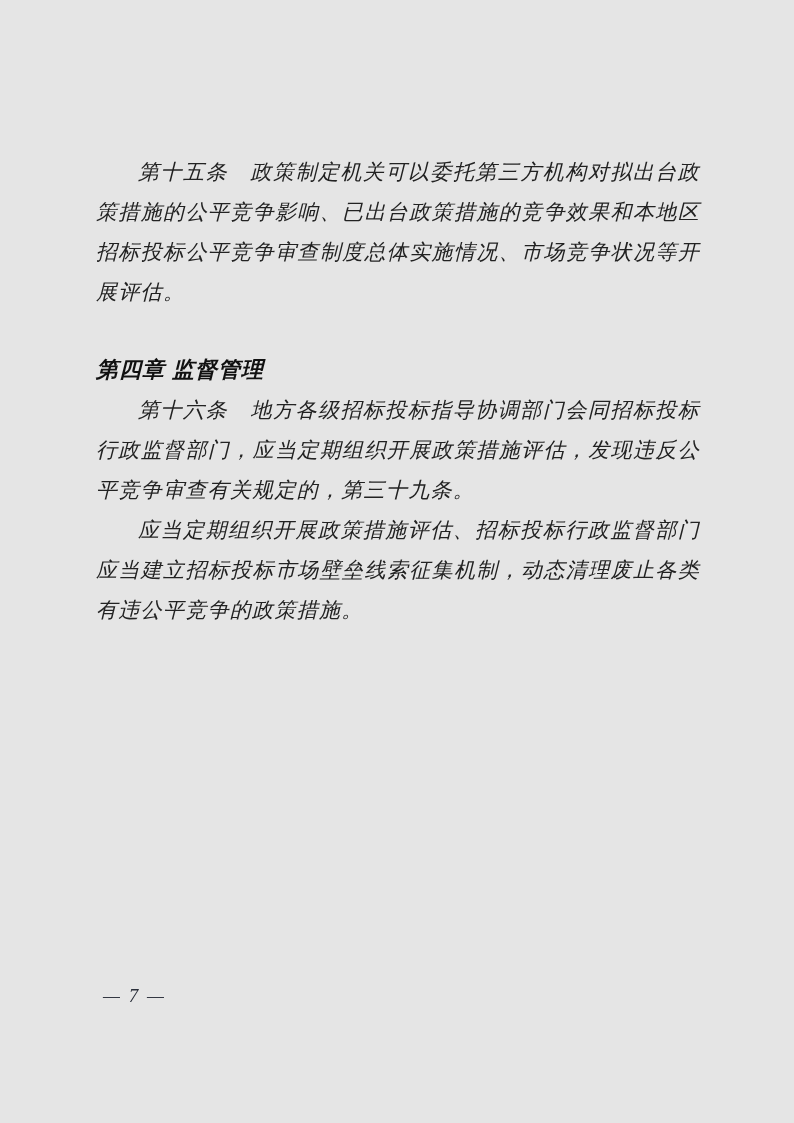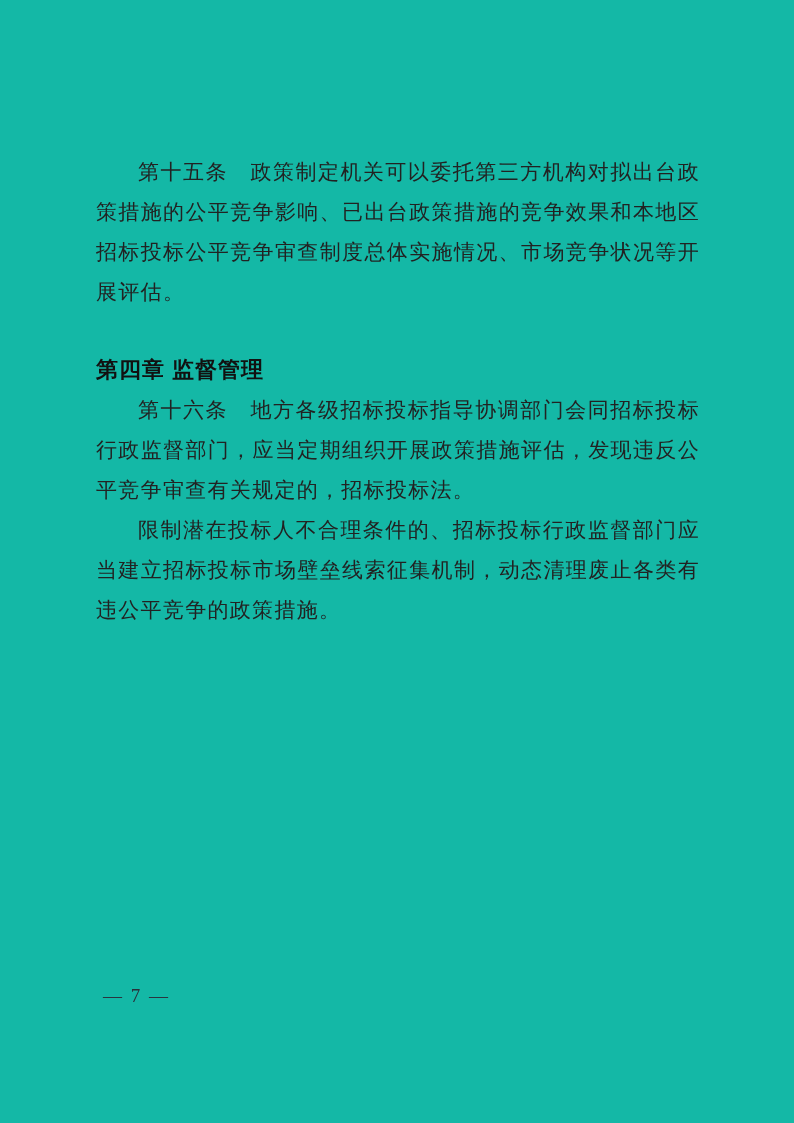--- a/index.html
+++ b/index.html
@@ -1,23 +1,24 @@
 <!DOCTYPE html>
 <html><head>
 <meta charset="utf-8">
 <style>
   * { box-sizing: border-box; }
   html, body { margin: 0; padding: 0; background: #ffffff; }
   .page {
     position: relative;
     width: 794px;
     height: 1123px;
-    background: #14b8a6;
+    background: #e5e5e5;
     overflow: hidden;
     font-family: "Liberation Serif", "DejaVu Serif", serif;
+    font-style: italic;
   }
   .content {
     position: absolute;
     left: 96px;
     top: 152px;
     width: 604px;
   }
   .para {
     margin: 0;
     font-size: 21px;
@@ -50,22 +51,22 @@
 </style>
 </head>
 <body>
 
 <div class="page">
   <div class="content">
     <p class="para">第十五条　政策制定机关可以委托第三方机构对拟出台政策措施的公平竞争影响、已出台政策措施的竞争效果和本地区招标投标公平竞争审查制度总体实施情况、市场竞争状况等开展评估。</p>
 
     <h2 class="heading">第四章 监督管理</h2>
 
-    <p class="para">第十六条　地方各级招标投标指导协调部门会同招标投标行政监督部门，应当定期组织开展政策措施评估，发现违反公平竞争审查有关规定的，招标投标法。</p>
+    <p class="para">第十六条　地方各级招标投标指导协调部门会同招标投标行政监督部门，应当定期组织开展政策措施评估，发现违反公平竞争审查有关规定的，第三十九条。</p>
 
 
-    <p class="para">限制潜在投标人不合理条件的、招标投标行政监督部门应当建立招标投标市场壁垒线索征集机制，动态清理废止各类有违公平竞争的政策措施。</p>
+    <p class="para">应当定期组织开展政策措施评估、招标投标行政监督部门应当建立招标投标市场壁垒线索征集机制，动态清理废止各类有违公平竞争的政策措施。</p>
 
 
   </div>
 
   <div class="footer">— 7 —</div>
 </div>
 
 </body></html>

